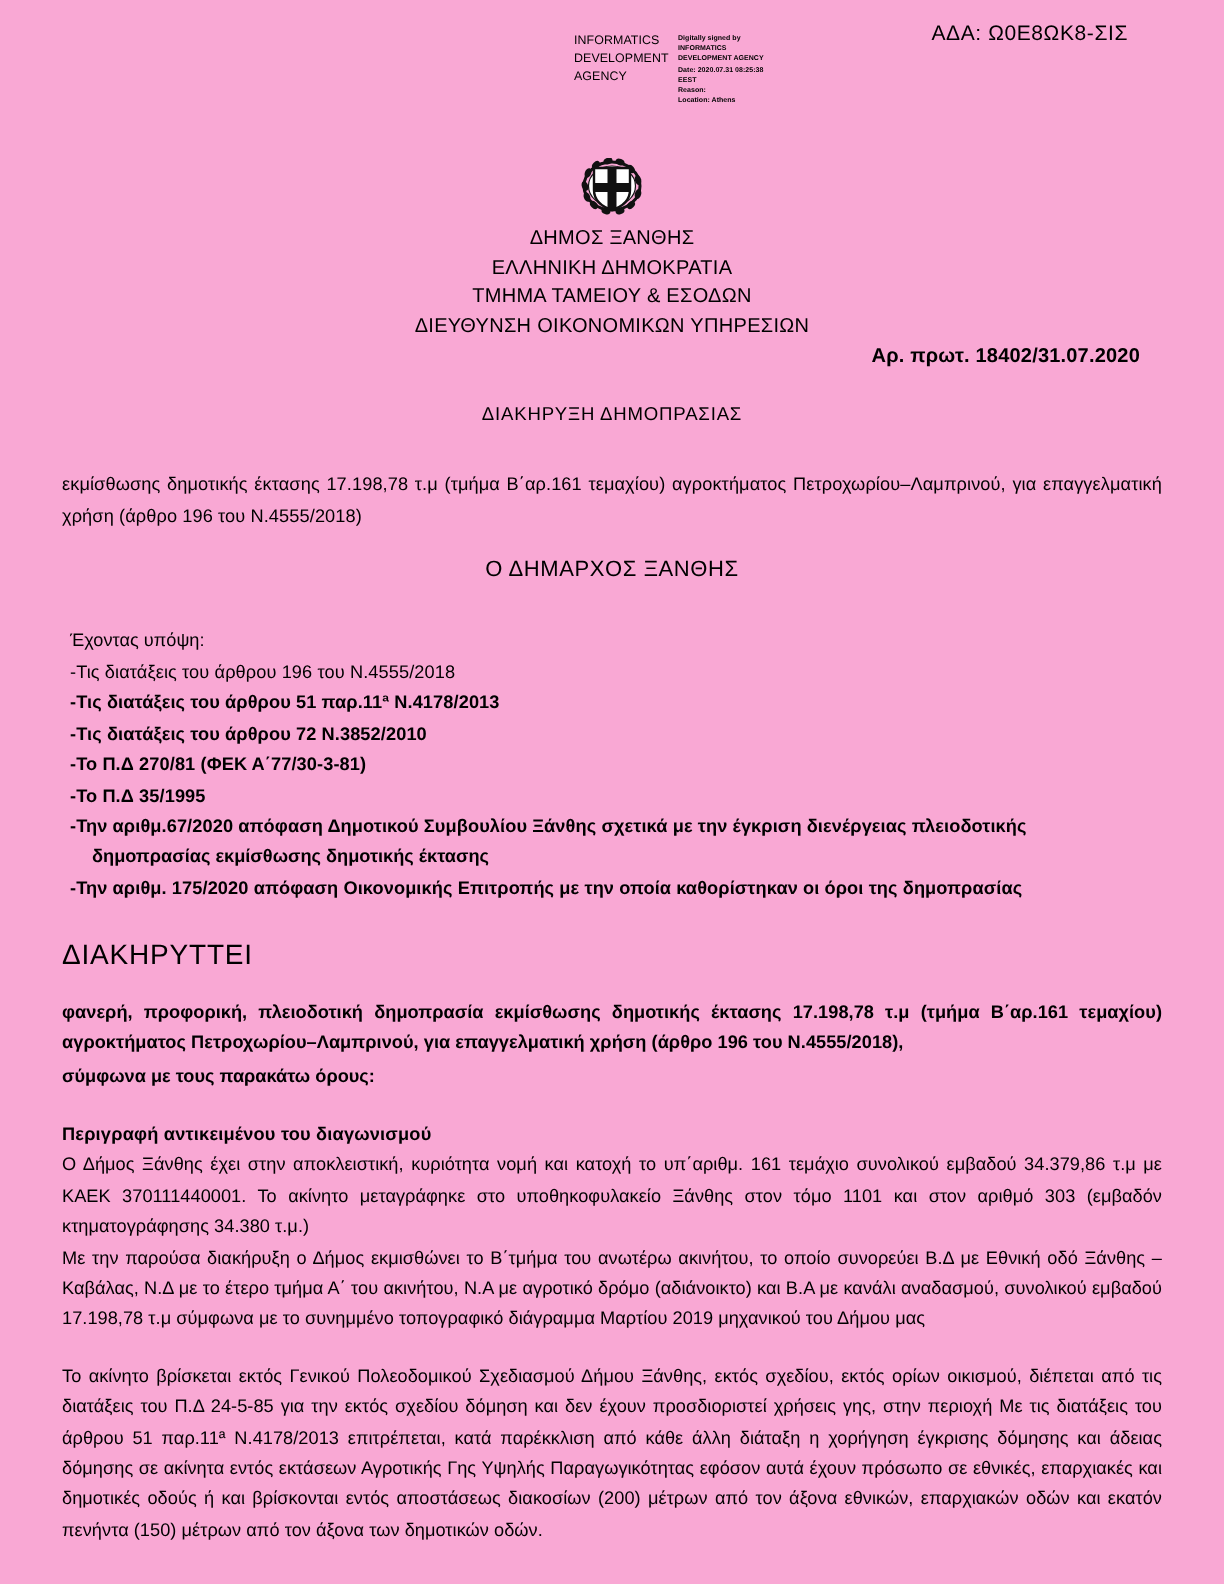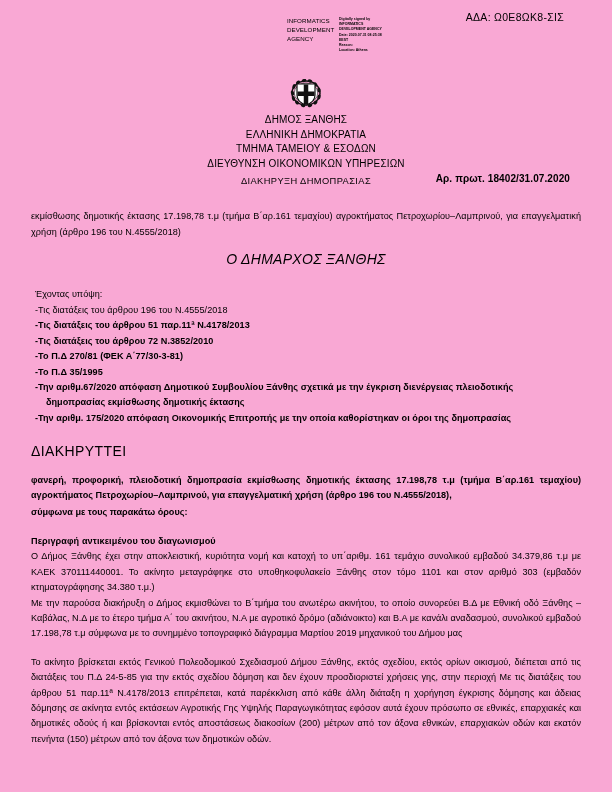--- a/index.html
+++ b/index.html
@@ -94,21 +94,21 @@
     text-align: right;
     font-family: "Liberation Sans", sans-serif;
     font-size: 10px;
     font-weight: bold;
     letter-spacing: 0.1px;
   }
 
   
   .body-flow {
     position: absolute;
-    top: 174px;
+    top: 200px;
     left: 31px;
     width: 550px;
     font-family: "Liberation Sans", sans-serif;
     font-size: 9.1px;
     line-height: 15.4px;
   }
 
   .center-head {
     text-align: center;
     letter-spacing: 0.4px;
@@ -117,22 +117,21 @@
   .title-para {
     text-align: justify;
     text-justify: inter-word;
     margin-top: 20px;
     letter-spacing: 0.05px;
   }
   .center-sub {
     text-align: center;
     margin-top: 12px;
     letter-spacing: 0.3px;
-    font-size: 14px;
-    font-style: italic;
+    font-size: 11px;
   }
 
   .considering {
     margin-top: 19px;
     padding-left: 4px;
   }
   .considering .lead { margin-bottom: 1px; }
   .considering .item {
     font-weight: bold;
     letter-spacing: 0.05px;

